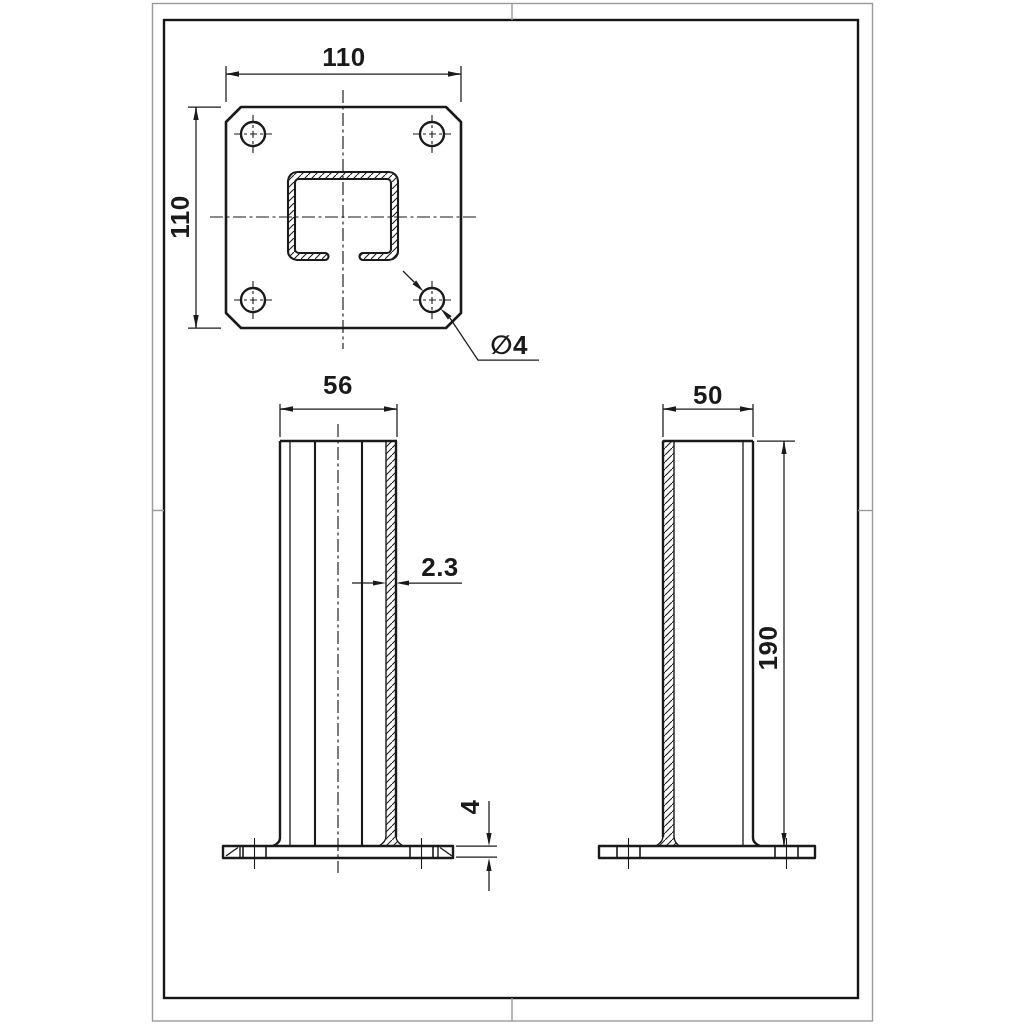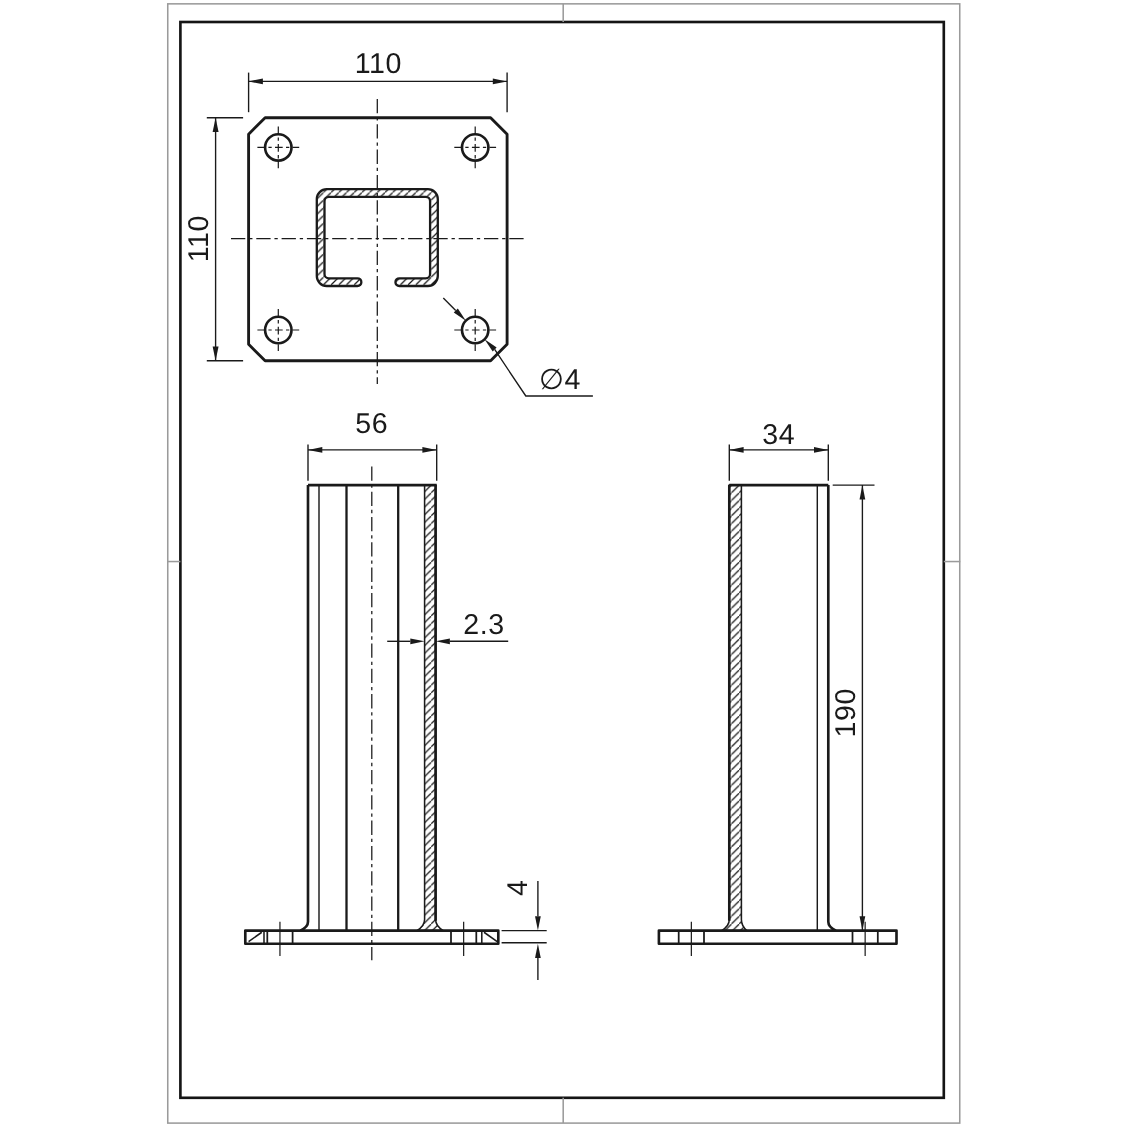--- a/index.html
+++ b/index.html
@@ -1,18 +1,18 @@
 <!DOCTYPE html>
 <html><head>
 <meta charset="utf-8">
 <style>
   html,body{margin:0;padding:0;background:#fff;}
   #sheet{
     position:relative;width:1024px;height:1024px;background:var(--bg,#fff);
-    font-family:"Liberation Sans","DejaVu Sans",sans-serif;overflow:hidden;
+    font-family:"Liberation Sans","DejaVu Sans",sans-serif;overflow:hidden;font-weight:bold;
   }
   #sheet svg{position:absolute;left:0;top:0;}
   .dim-label{
     position:absolute;color:var(--line,#1a1a1a);font-size:26px;line-height:1;
     transform:translate(-50%,-50%);white-space:nowrap;letter-spacing:.5px;
     background:transparent;
   }
   .dim-label.rot{transform:translate(-50%,-50%) rotate(-90deg);}
 </style>
 </head>
@@ -184,16 +184,16 @@
       </g>
     </g>
   </svg>
 
   <span class="dim-label" style="left:344px;top:57px">110</span>
   <span class="dim-label rot" style="left:180px;top:217px">110</span>
   <span class="dim-label" style="left:509px;top:345px">∅4</span>
   <span class="dim-label" style="left:338px;top:385px">56</span>
   <span class="dim-label" style="left:440px;top:567px">2.3</span>
   <span class="dim-label rot" style="left:470px;top:807px">4</span>
-  <span class="dim-label" style="left:708px;top:395px">34</span>
+  <span class="dim-label" style="left:708px;top:395px">50</span>
   <span class="dim-label rot" style="left:768px;top:648px">190</span>
 
 </div>
 
 </body></html>

